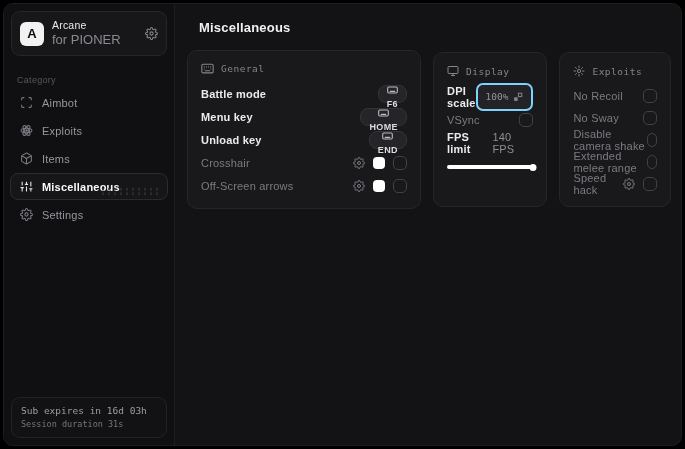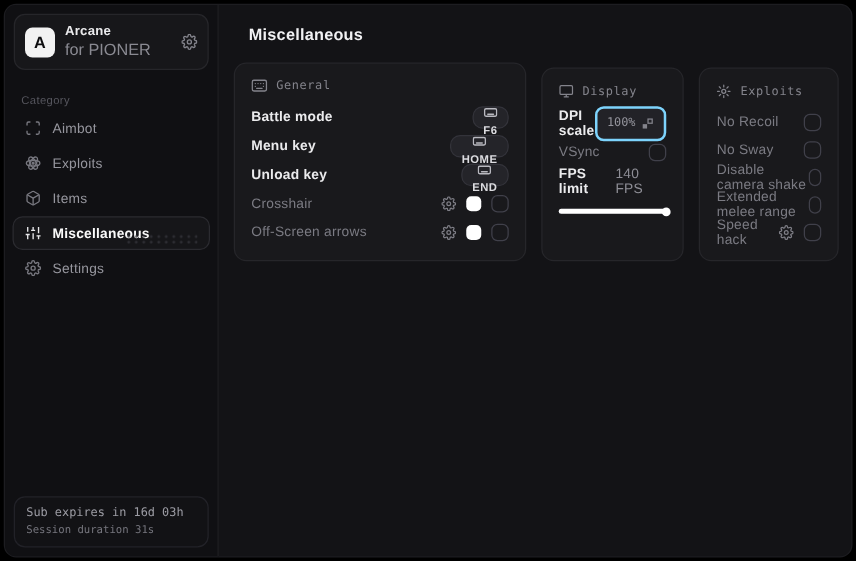--- a/index.html
+++ b/index.html
@@ -7,21 +7,21 @@
   .window { position:absolute; left:3px; top:3px; width:679px; height:443px; border-radius:10px;
             background:#131316; border:1px solid #1d1d21; display:flex; overflow:hidden; }
 
   
   .sidebar { width:171px; background:#101013; border-right:1px solid #1e1e22; display:flex; flex-direction:column; }
   .logo-card { margin:7px; padding:7px 8px; background:#17171a; border:1px solid #26262a; border-radius:9px;
                display:flex; align-items:center; gap:8px; }
   .logo { width:24px; height:24px; border-radius:6px; background:#f2f2f2; color:#0c0c0e; font-weight:bold;
           font-size:13px; display:flex; align-items:center; justify-content:center; }
   .logo-text { flex:1; line-height:1.25; }
-  .app-name { color:#eaeaec; font-size:10.5px; font-weight:bold; letter-spacing:.2px; }
+  .app-name { color:#eaeaec; font-size:10.5px; font-weight:normal; letter-spacing:.2px; }
   .app-sub  { color:#8a8a92; font-size:13px; }
   .icon { display:inline-flex; align-items:center; justify-content:center; color:#84848c; flex:0 0 auto; }
   .icon svg { display:block; }
   .category { margin:12px 12px 4px 13px; font-size:9px; color:#56565e; letter-spacing:.3px; }
   nav { padding:0 6px; }
   .nav-item { position:relative; display:flex; align-items:center; gap:9px; height:27px; padding:0 9px;
               border:1px solid transparent; border-radius:8px; margin-bottom:1px; cursor:pointer; }
   .nav-item .nav-label { font-size:11px; color:#96969e; letter-spacing:.2px; }
   .nav-item .icon { color:#77777f; }
   .nav-item.active { background:#161619; border-color:#2b2b30; }
@@ -31,21 +31,21 @@
               background-image:radial-gradient(circle, #35353c 1px, transparent 1.3px);
               background-size:6px 4.5px; opacity:.75; }
   .sb-spacer { flex:1; }
   .footer-card { margin:7px; padding:7px 9px 8px; border:1px solid #222228; border-radius:9px; background:#121215; }
   .foot1 { font-family:"DejaVu Sans Mono", monospace; font-size:9.5px; color:#9c9ca4; margin-bottom:3px; }
   .foot2 { font-family:"DejaVu Sans Mono", monospace; font-size:8.5px; color:#75757d; }
 
   
   main { flex:1; padding:14px 9px 10px 12px; }
   .page-title { color:#f1f1f3; font-size:13px; font-weight:bold; letter-spacing:.2px; margin:2px 0 15px 12px; }
-  .cols { display:flex; gap:12px; align-items:flex-end; }
+  .cols { display:flex; gap:12px; align-items:center; }
   .col-left { width:234px; }
   .col-right { width:238px; display:flex; flex-direction:row; gap:12px; }
   .panel { background:#19191c; border:1px solid #26262a; border-radius:10px; padding:10px 13px 11px; width:100%; }
   .panel-head { display:flex; align-items:center; gap:7px; margin:2px 0 8px;
                 font-family:"DejaVu Sans Mono", monospace; font-size:9.5px; color:#84848c; letter-spacing:.5px; }
   .row { display:flex; align-items:center; justify-content:space-between; height:23px; }
   .row-x { height:22px; }
   .lbl { font-size:11px; color:#ebebed; font-weight:bold; letter-spacing:.2px; }
   .lbl.dim { color:#7b7b83; font-weight:normal; }
   .controls { display:flex; align-items:center; gap:8px; }

